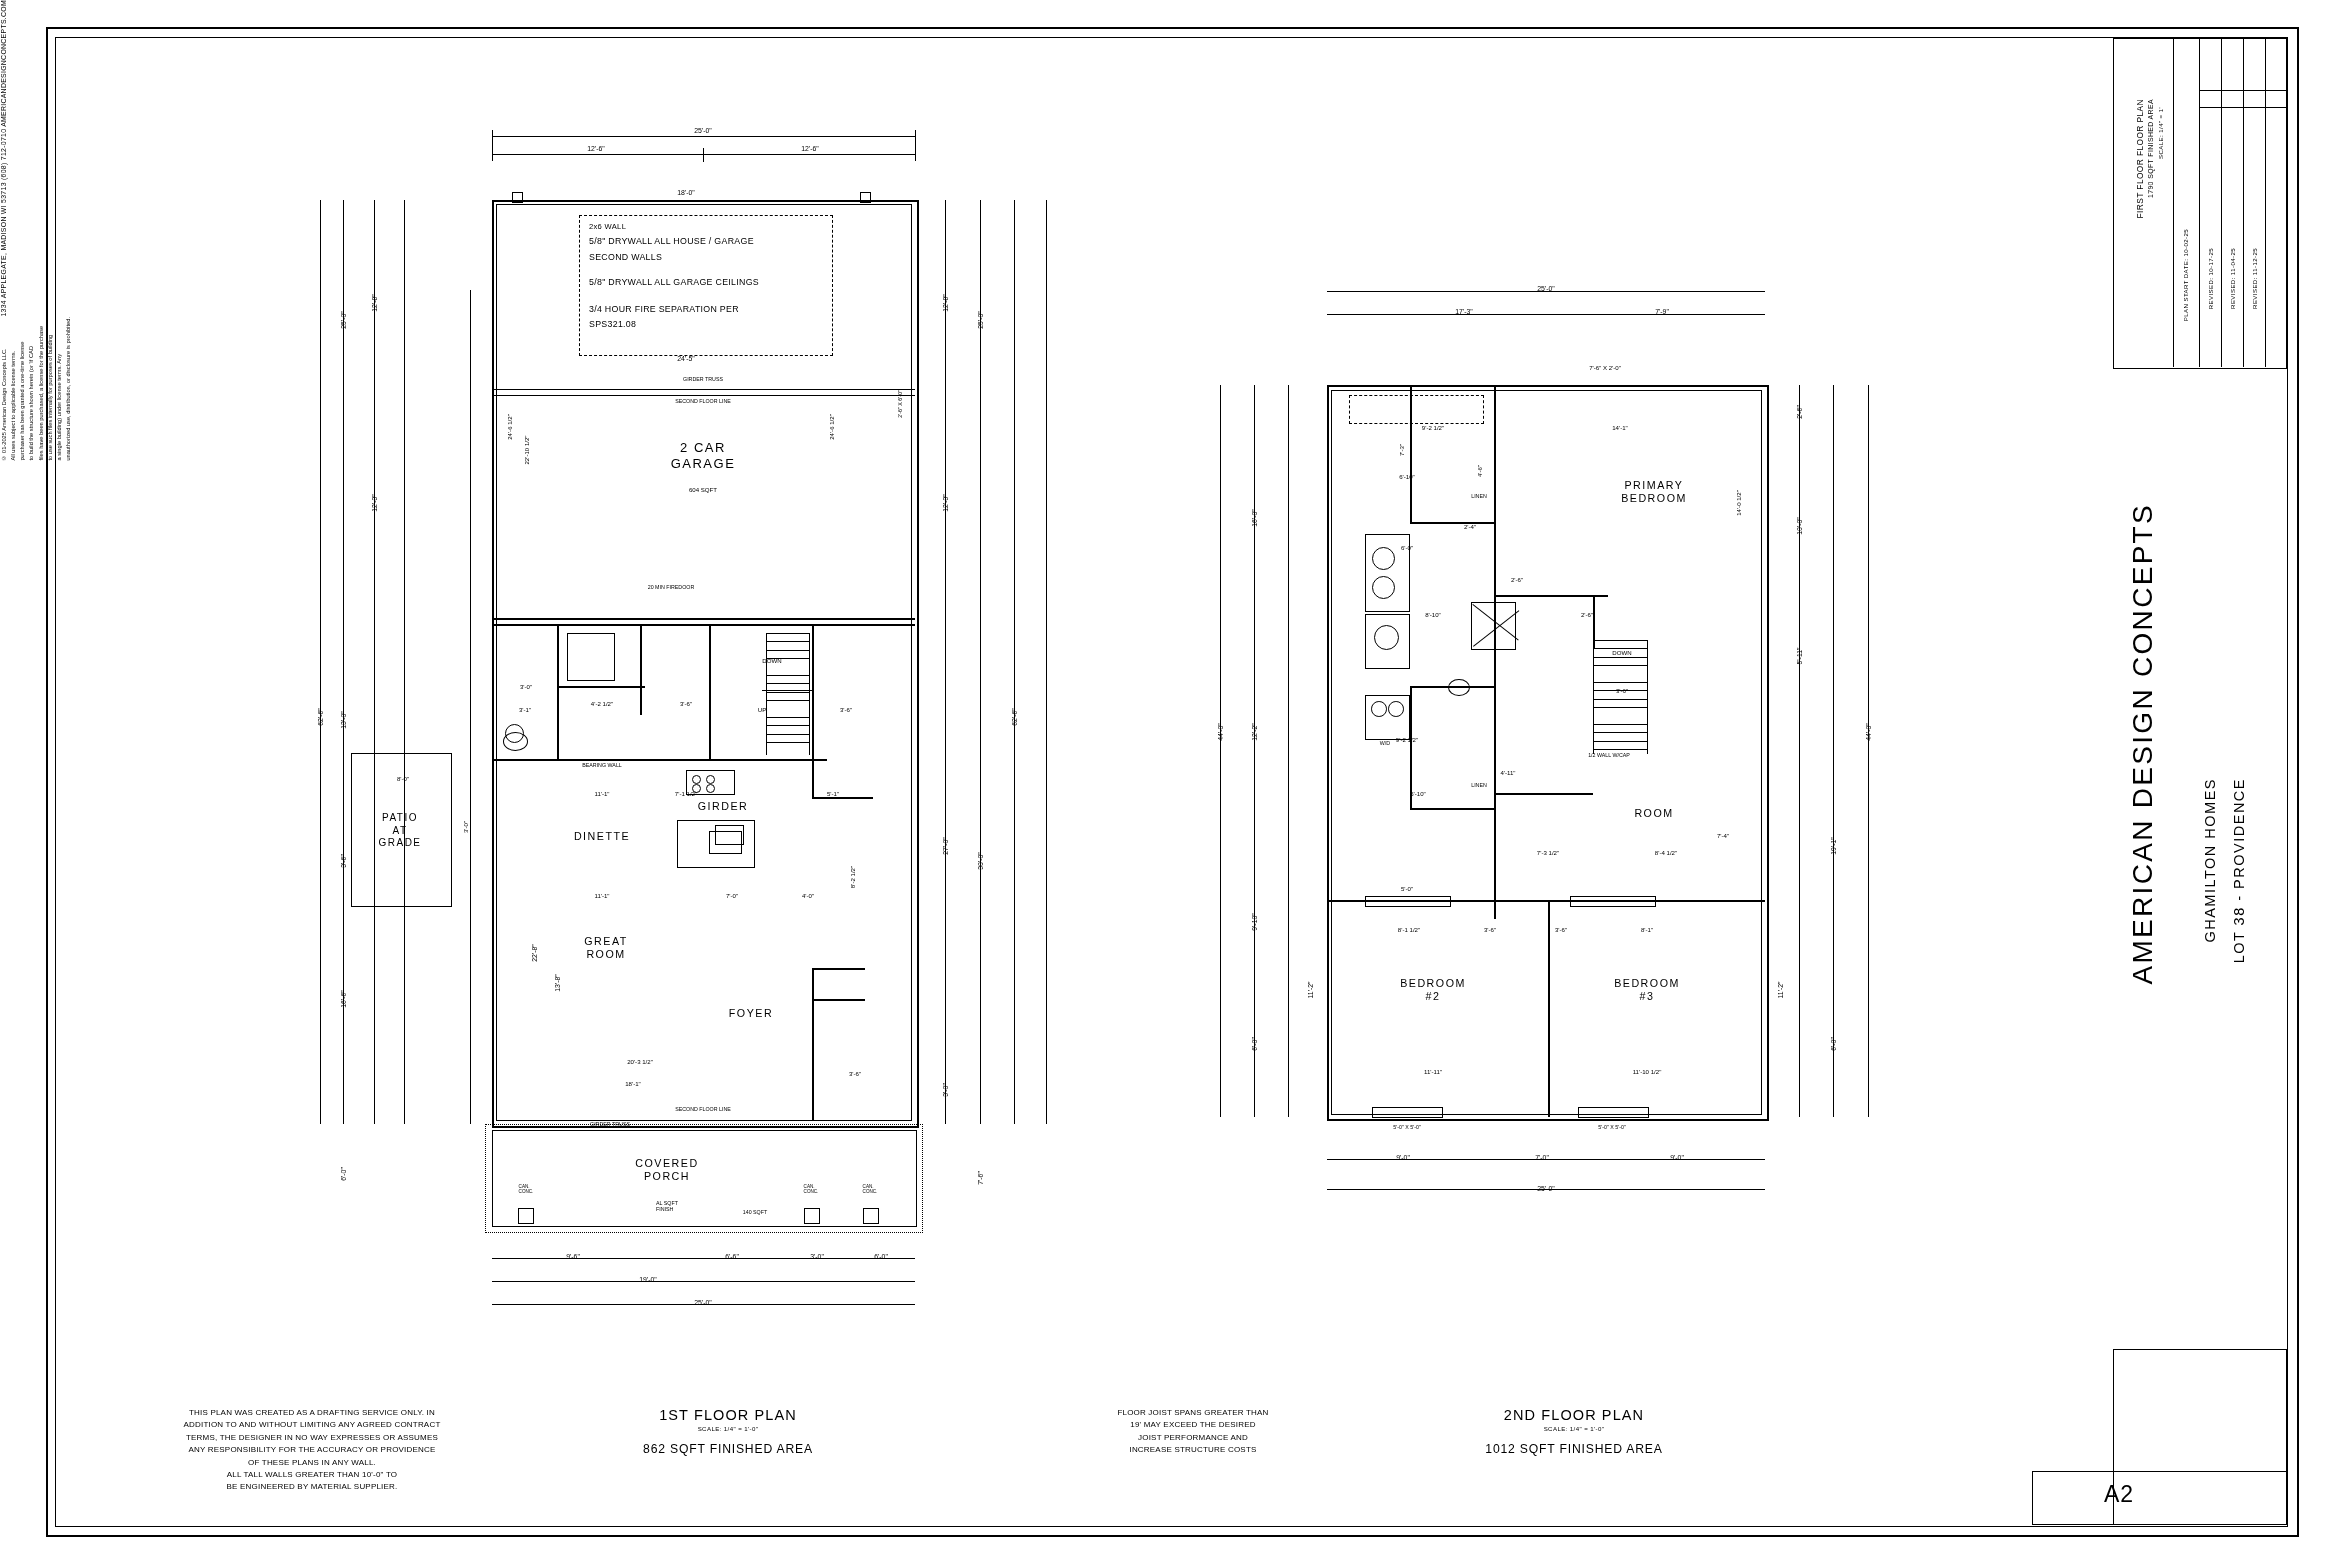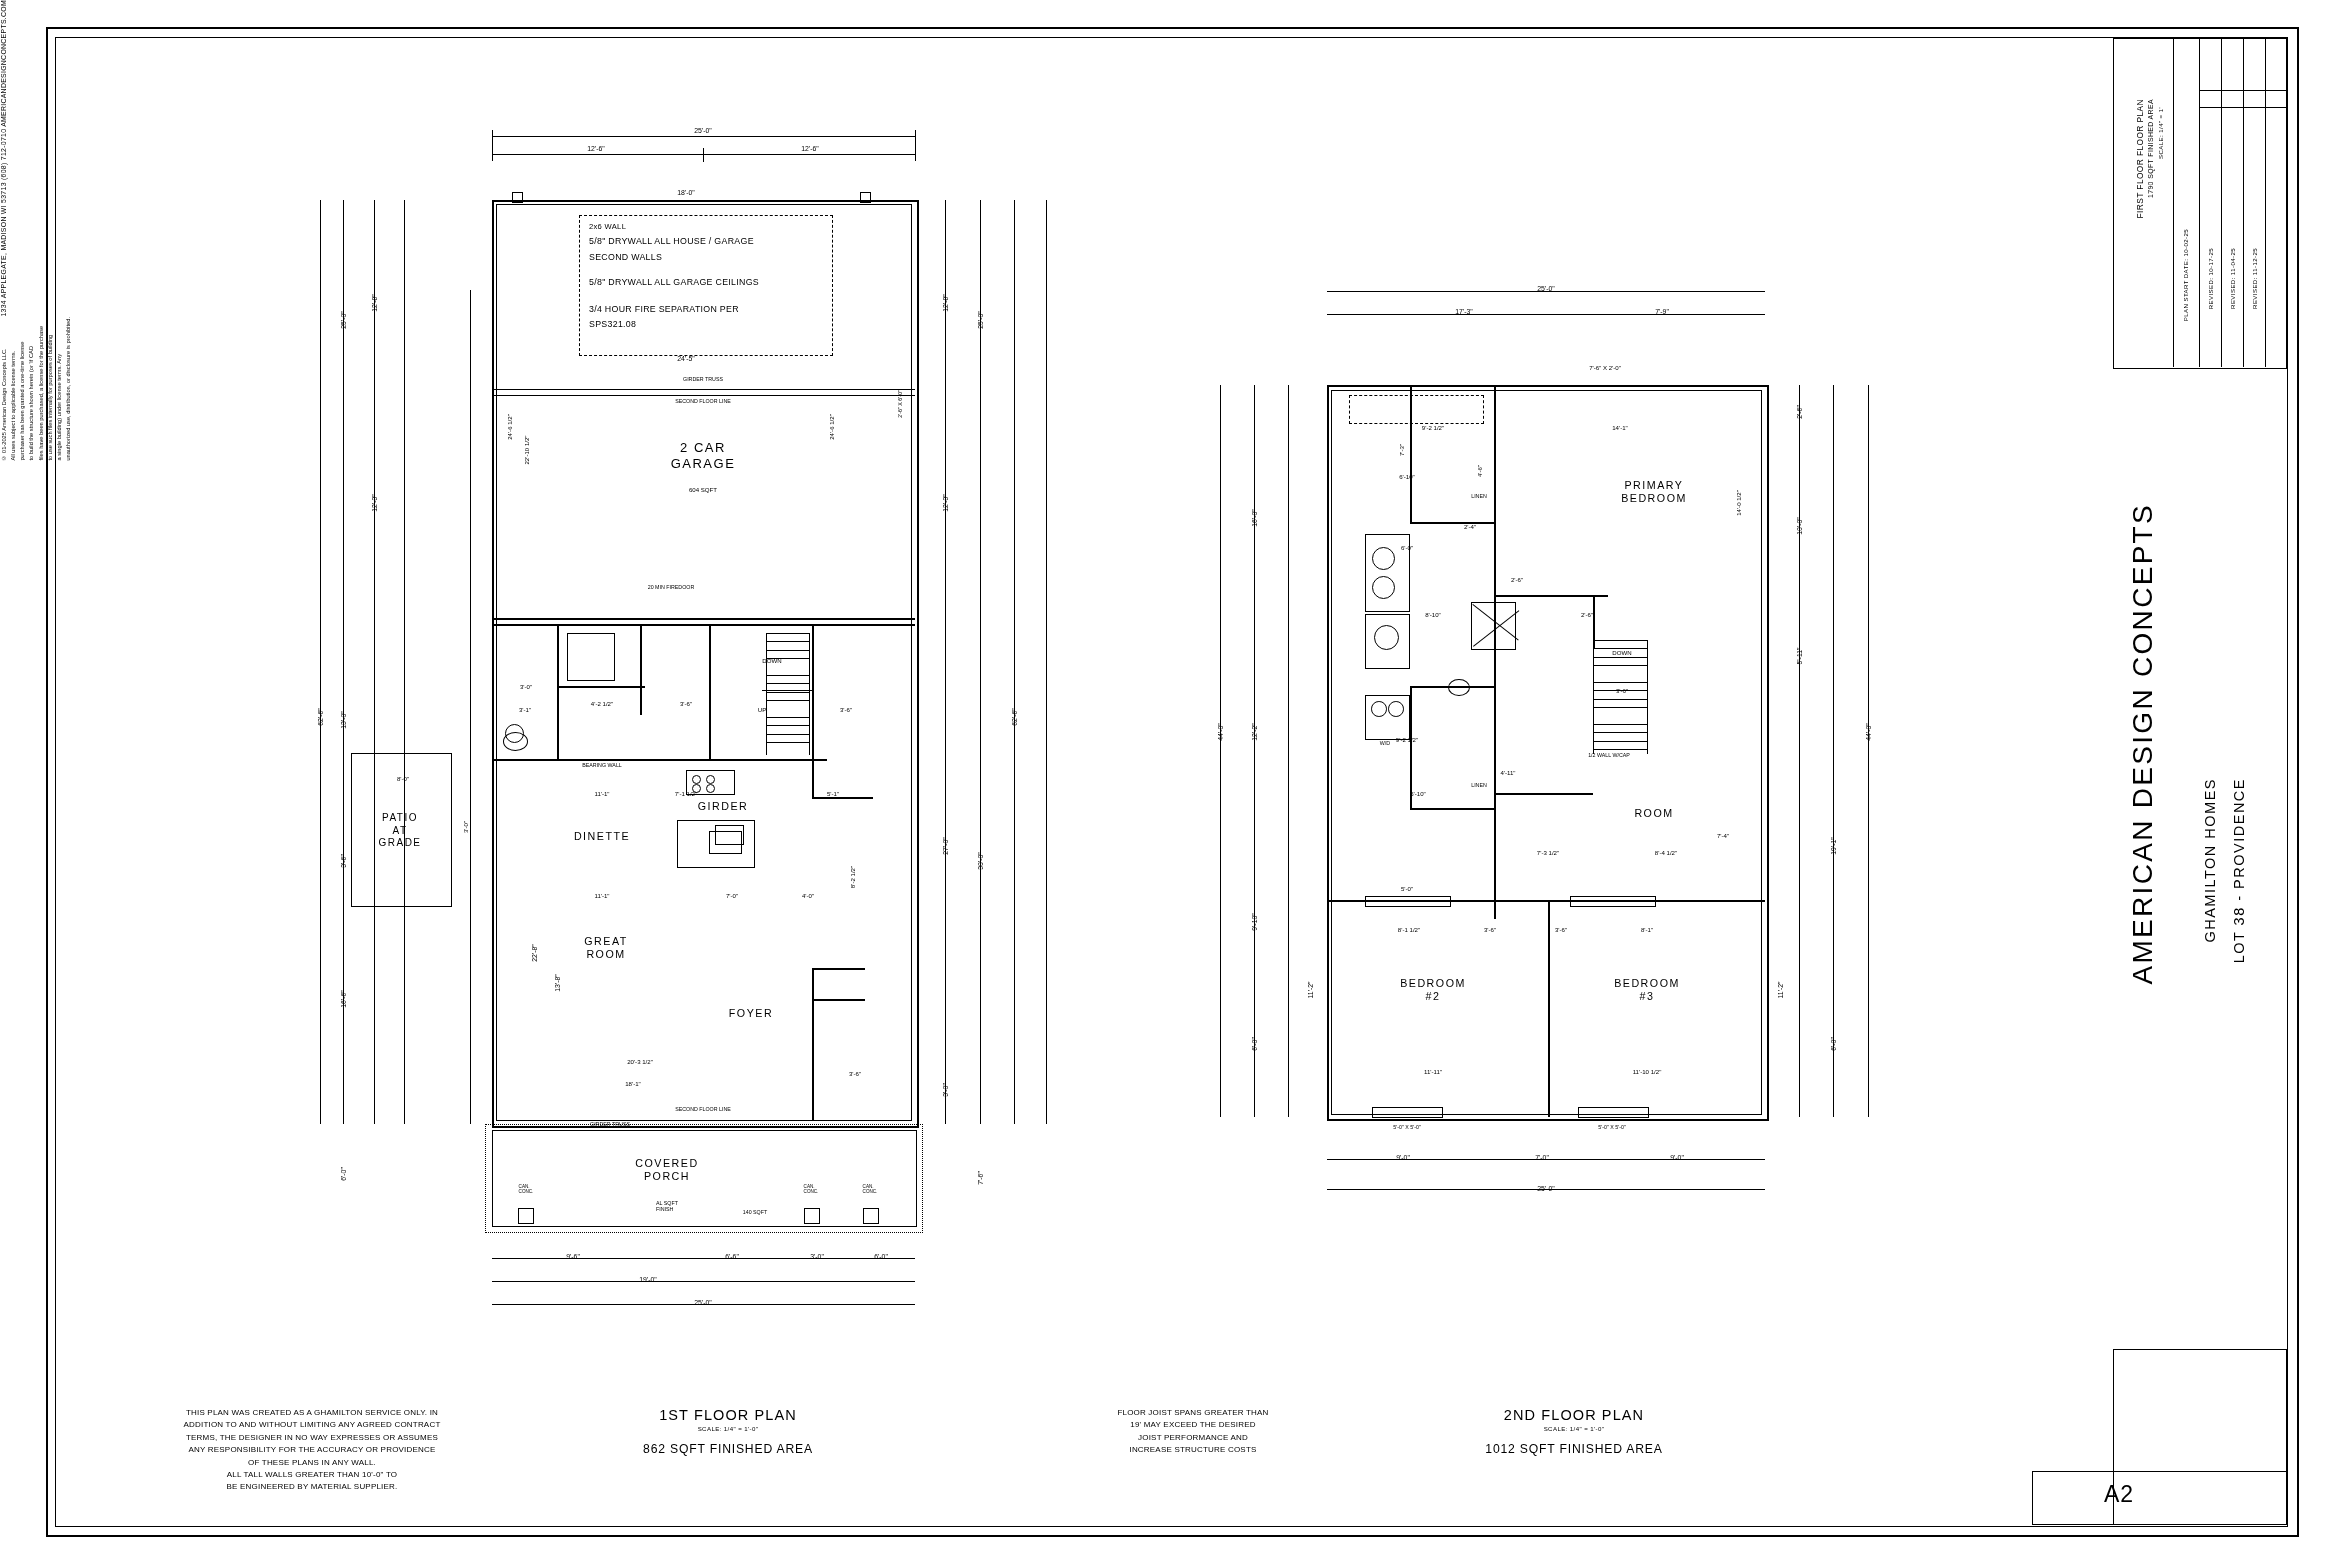--- a/index.html
+++ b/index.html
@@ -367,21 +367,21 @@
     <div class="t3">862 SQFT FINISHED AREA</div>
   </div>
 
   <div class="planlabel" style="left:1574px;top:1407px;">
     <div class="t1">2ND FLOOR PLAN</div>
     <div class="t2">SCALE: 1/4" = 1'-0"</div>
     <div class="t3">1012 SQFT FINISHED AREA</div>
   </div>
 
   <div class="disc" style="left:114px;top:1407px;width:396px;">
-    <span>THIS PLAN WAS CREATED AS A GHAMILTON SERVICE ONLY.  IN</span><br>
+    <span>THIS PLAN WAS CREATED AS A DRAFTING SERVICE ONLY.  IN</span><br>
     <span>ADDITION TO AND WITHOUT LIMITING ANY AGREED CONTRACT</span><br>
     <span>TERMS, THE DESIGNER IN NO WAY EXPRESSES OR ASSUMES</span><br>
     <span>ANY RESPONSIBILITY FOR THE ACCURACY OR PROVIDENCE</span><br>
     <span>OF THESE PLANS IN ANY WALL.</span><br>
     <span>ALL TALL WALLS GREATER THAN 10'-0" TO</span><br>
     <span>BE ENGINEERED BY MATERIAL SUPPLIER.</span>
   </div>
 
   <div class="disc" style="left:1067px;top:1407px;width:252px;">
     <span>FLOOR JOIST SPANS GREATER THAN</span><br>

